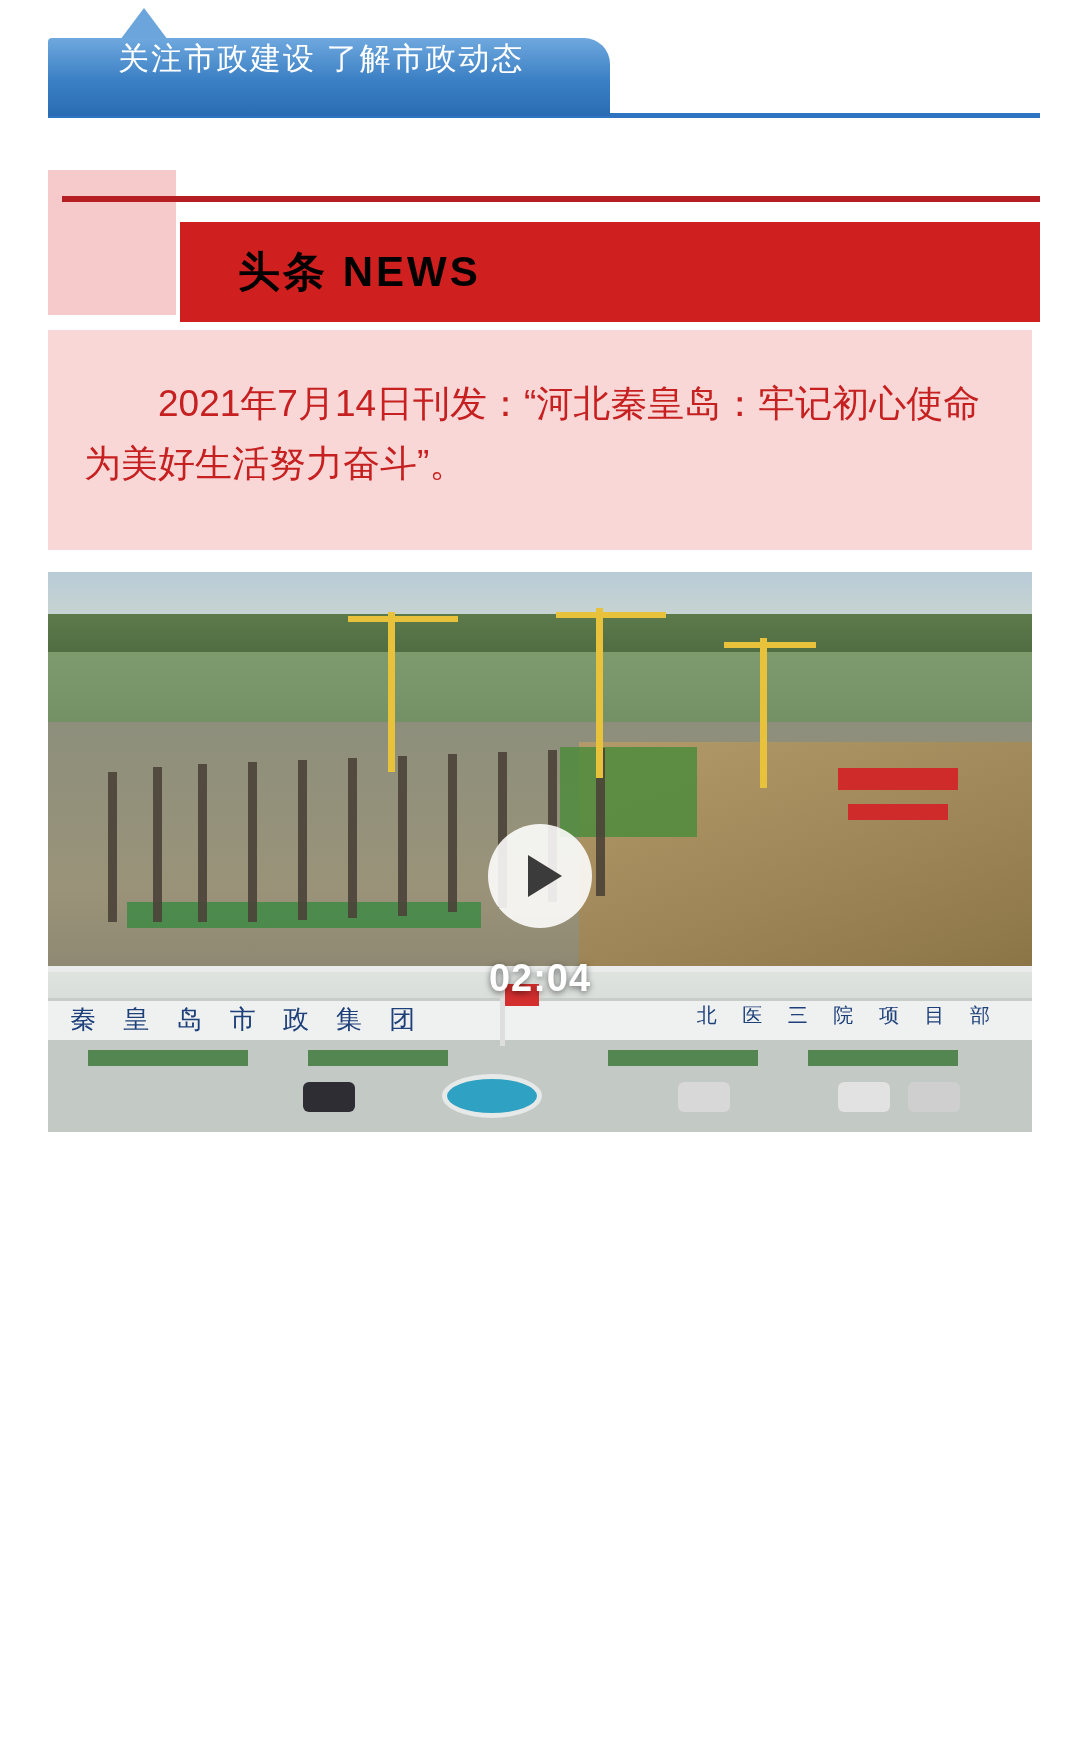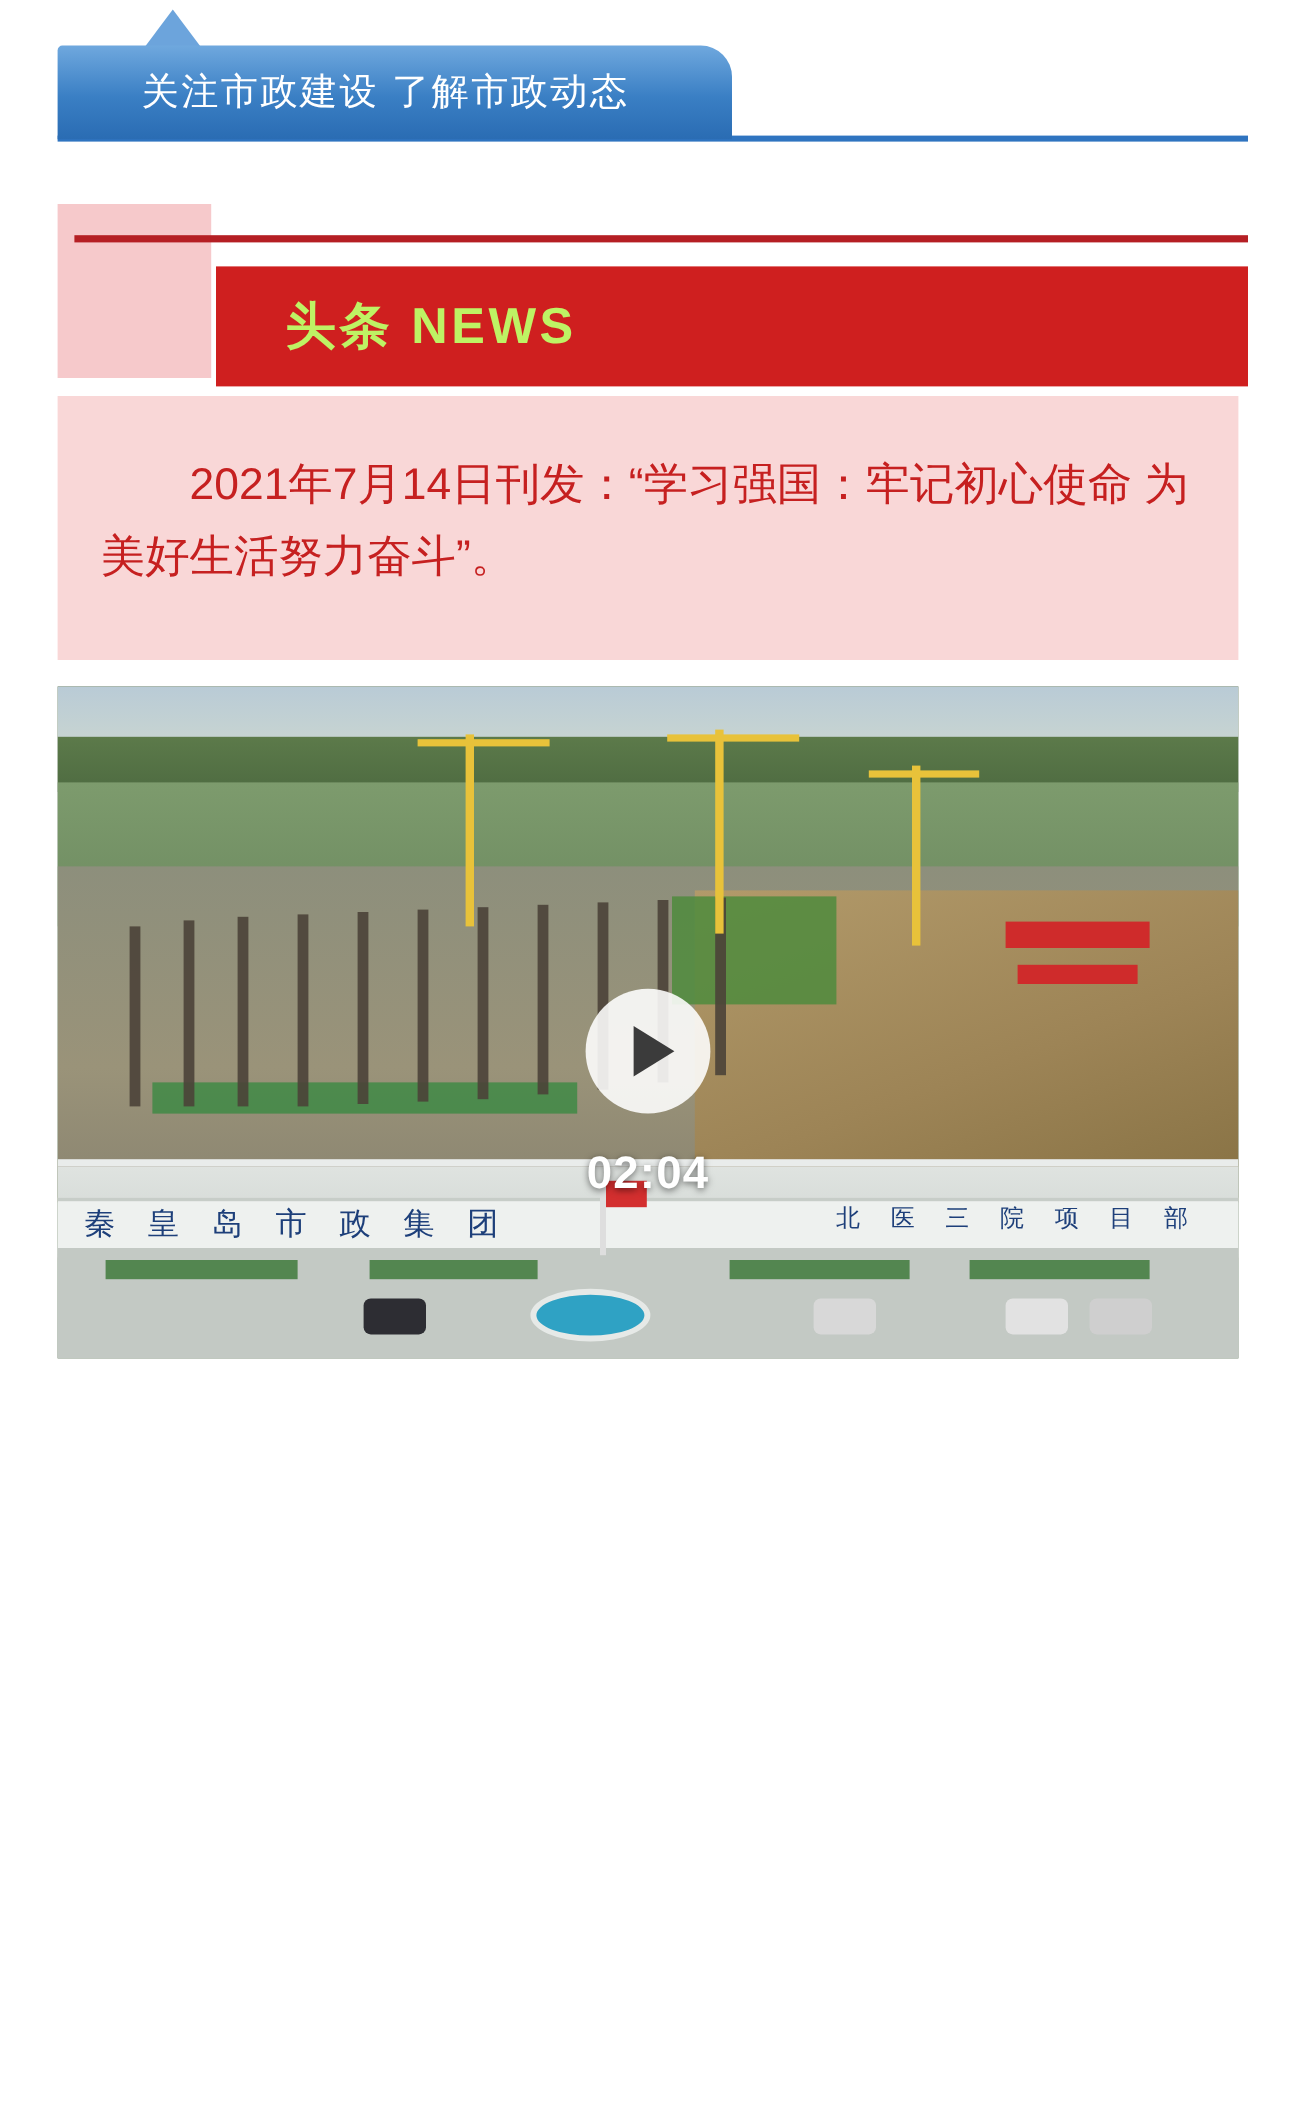--- a/index.html
+++ b/index.html
@@ -32,21 +32,20 @@
   .banner-tab {
     position: absolute;
     left: 48px;
     top: 38px;
     width: 562px;
     height: 78px;
     background: linear-gradient(180deg, #6fa8de 0%, #3a7fc4 55%, #2a6cb3 100%);
     border-top-left-radius: 4px;
     border-top-right-radius: 26px;
     display: flex;
-    align-items: center;
     box-sizing: border-box;
     padding-left: 70px;
   }
   .banner-tab-text {
     color: #ffffff;
     font-size: 31px;
     letter-spacing: 2px;
     font-weight: 400;
     white-space: nowrap;
   }
@@ -89,21 +88,21 @@
     top: 52px;
     right: 40px;
     height: 100px;
     background: #cf1f1f;
     display: flex;
     align-items: center;
     padding-left: 58px;
     box-sizing: border-box;
   }
   .headline-bar-text {
-    color: #bef264;
+    color: #000000;
     font-size: 42px;
     font-weight: 700;
     letter-spacing: 3px;
   }
 
   
   .article {
     margin: 0 48px 0 48px;
     background: #f9d7d7;
     padding: 44px 36px 52px 36px;
@@ -254,21 +253,21 @@
 
 <div class="headline-zone">
   <div class="headline-pinkblock"></div>
   <div class="headline-topline"></div>
   <div class="headline-bar">
     <span class="headline-bar-text">头条 NEWS</span>
   </div>
 </div>
 
 <div class="article">
-  <p class="article-p">2021年7月14日刊发：“学习强国：牢记初心使命 为美好生活努力奋斗”。</p>
+  <p class="article-p">2021年7月14日刊发：“河北秦皇岛：牢记初心使命 为美好生活努力奋斗”。</p>
 </div>
 
 <div class="video-card">
   <div class="vid-sky"></div>
   <div class="vid-treeline"></div>
   <div class="vid-far"></div>
   <div class="vid-midsite"></div>
   <div class="vid-dirt"></div>
   <div class="vid-green"></div>
   <div class="vid-green2"></div>

